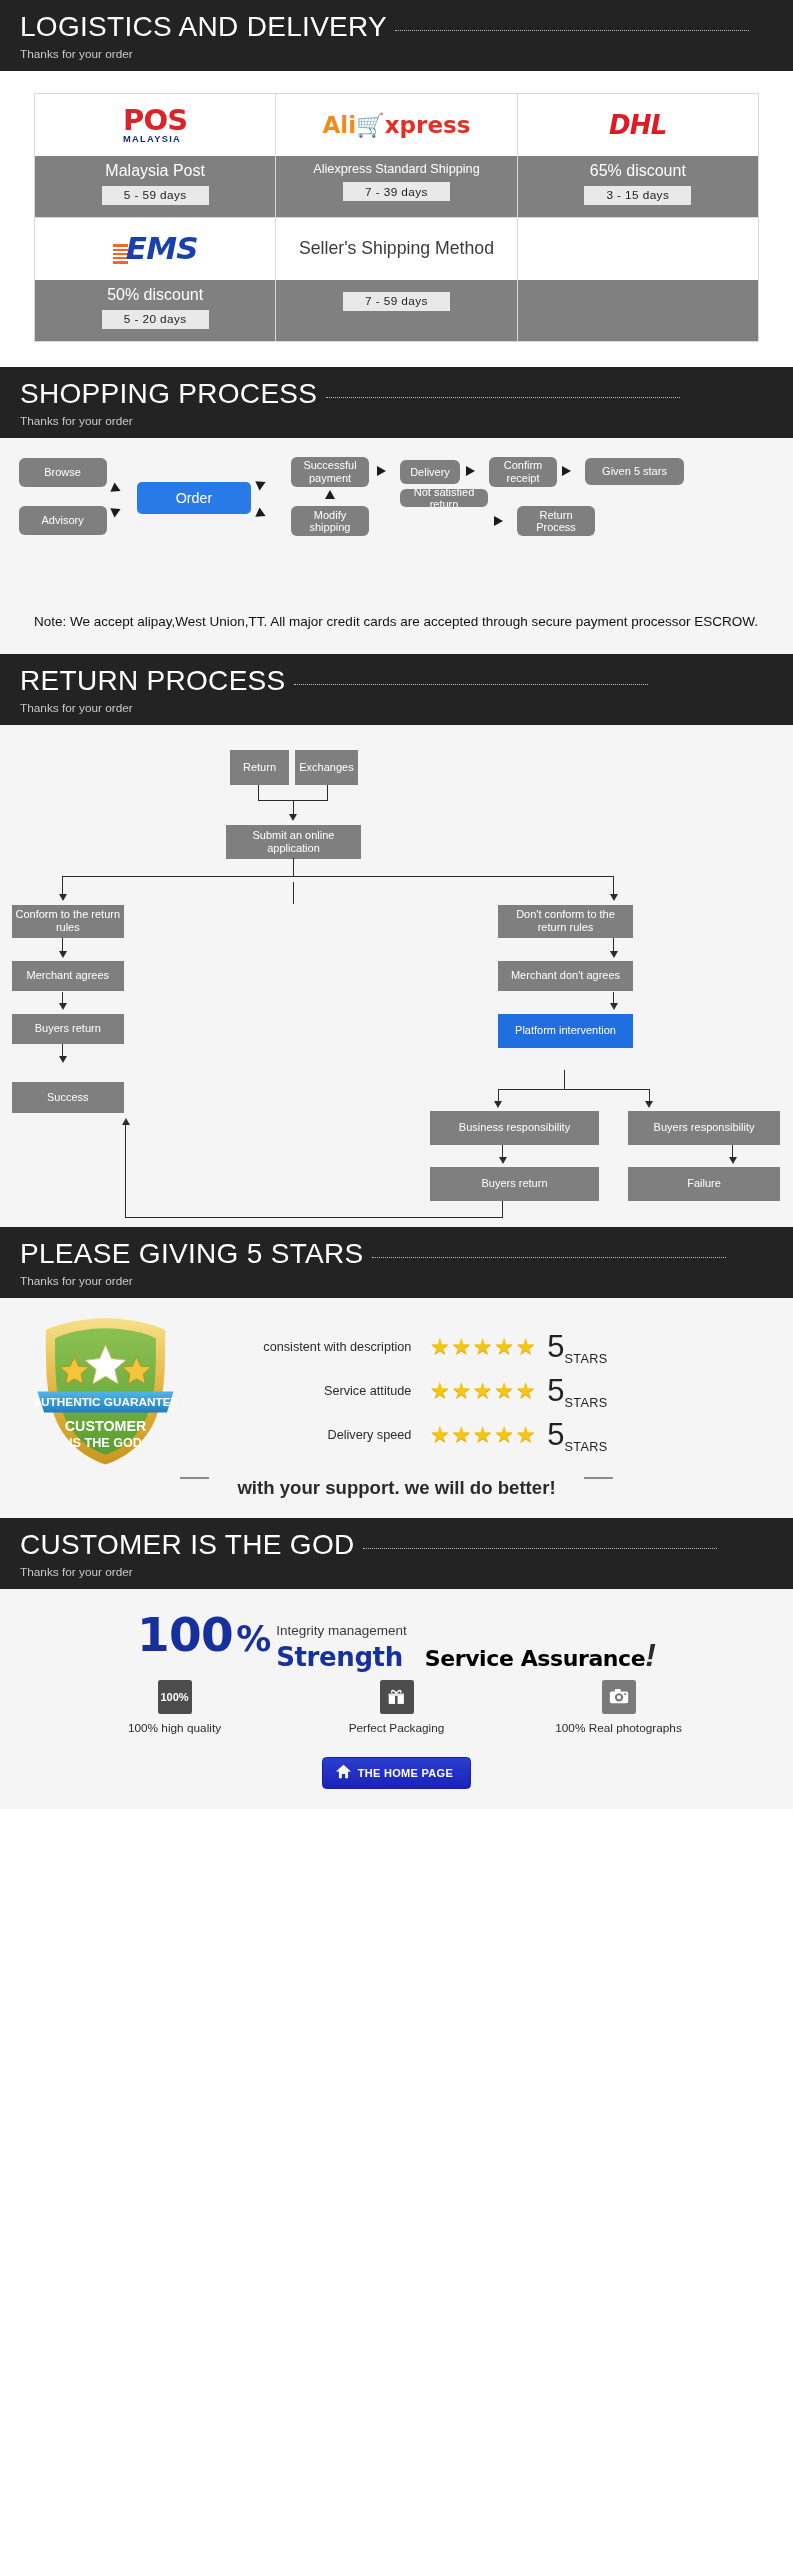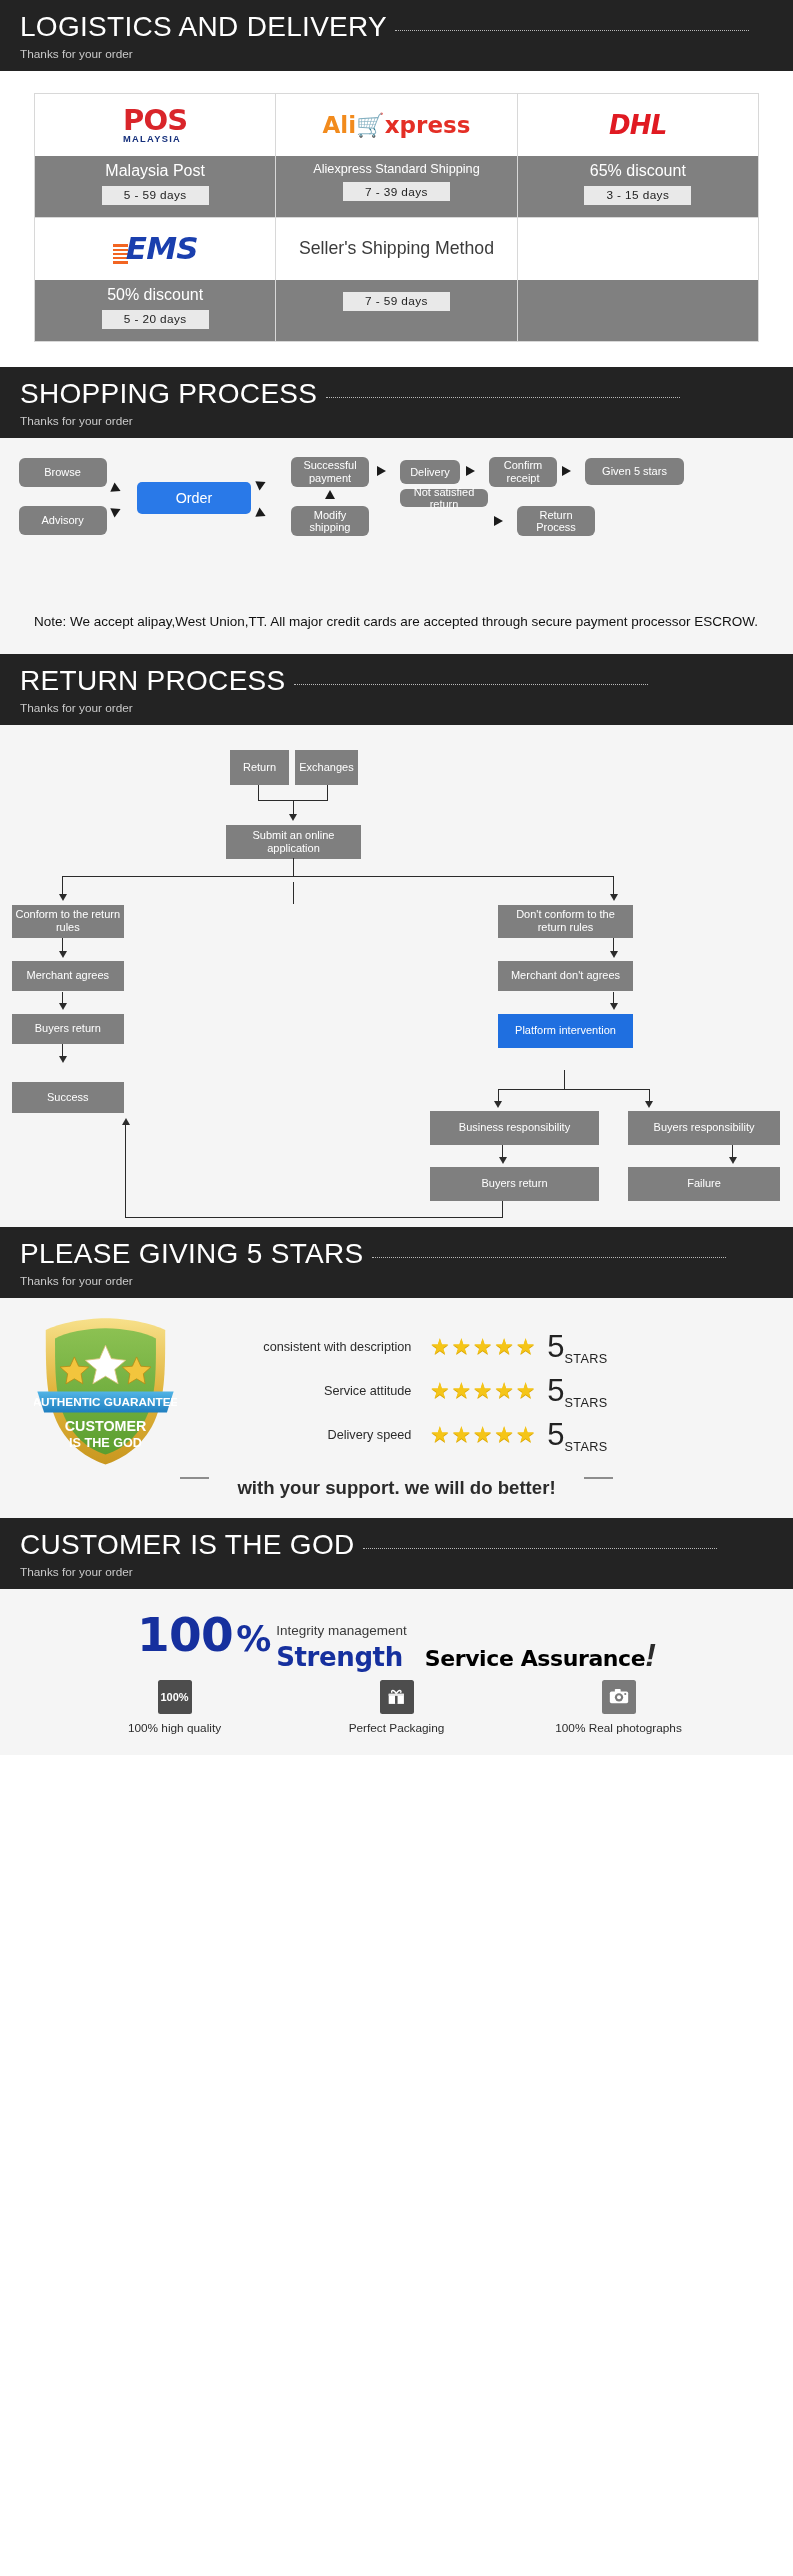--- a/index.html
+++ b/index.html
@@ -540,14 +540,24 @@
             <rect x="7" y="1" width="7" height="4" rx="1" fill="#fff"></rect>
             <circle cx="12" cy="11" r="5" fill="#7a7a7a"></circle>
             <circle cx="12" cy="11" r="2.4" fill="#fff"></circle>
             <circle cx="19.5" cy="7" r="1.3" fill="#7a7a7a"></circle>
           </svg>
       </div>
       <div class="feat-label">100% Real photographs</div>
     </div>
   </div>
 
+  <div class="home-btn-wrap">
+    <span class="home-btn">
+      <span>
+        <svg width="17" height="15" viewBox="0 0 20 18">
+            <path d="M10 1 L19 9 H15.5 V17 H12 V12 H8 V17 H4.5 V9 H1 Z" fill="#ffffff"></path>
+          </svg>
+      </span>
+      <span>THE HOME PAGE</span>
+    </span>
+  </div>
 </div>
 
 
 </body></html>

